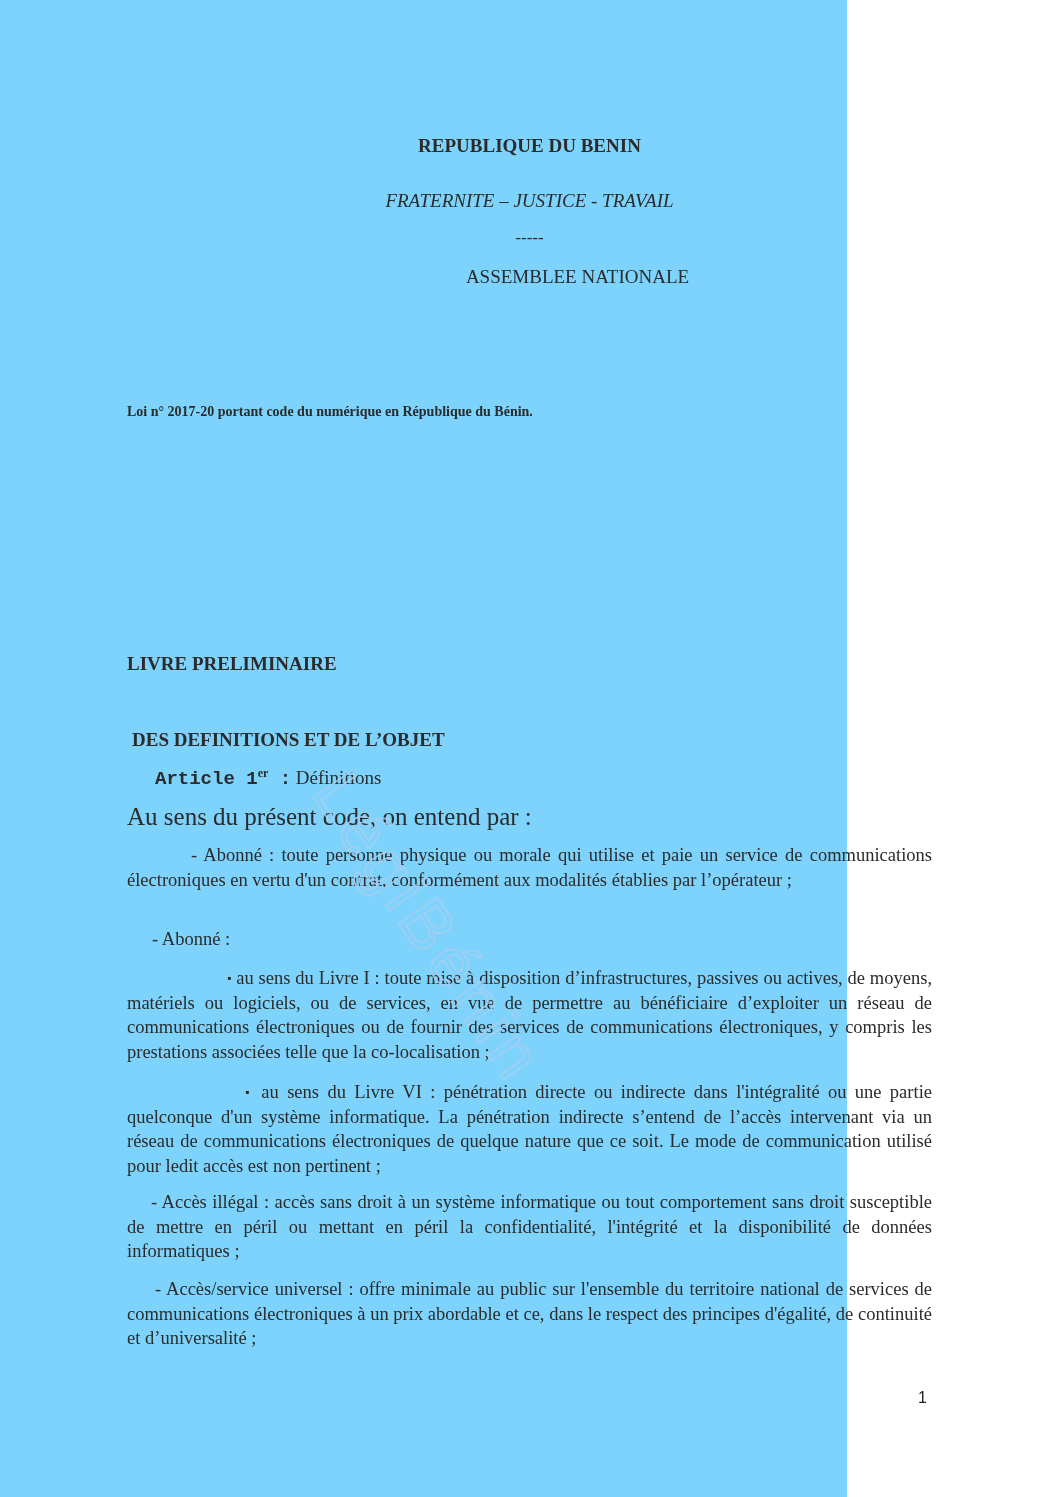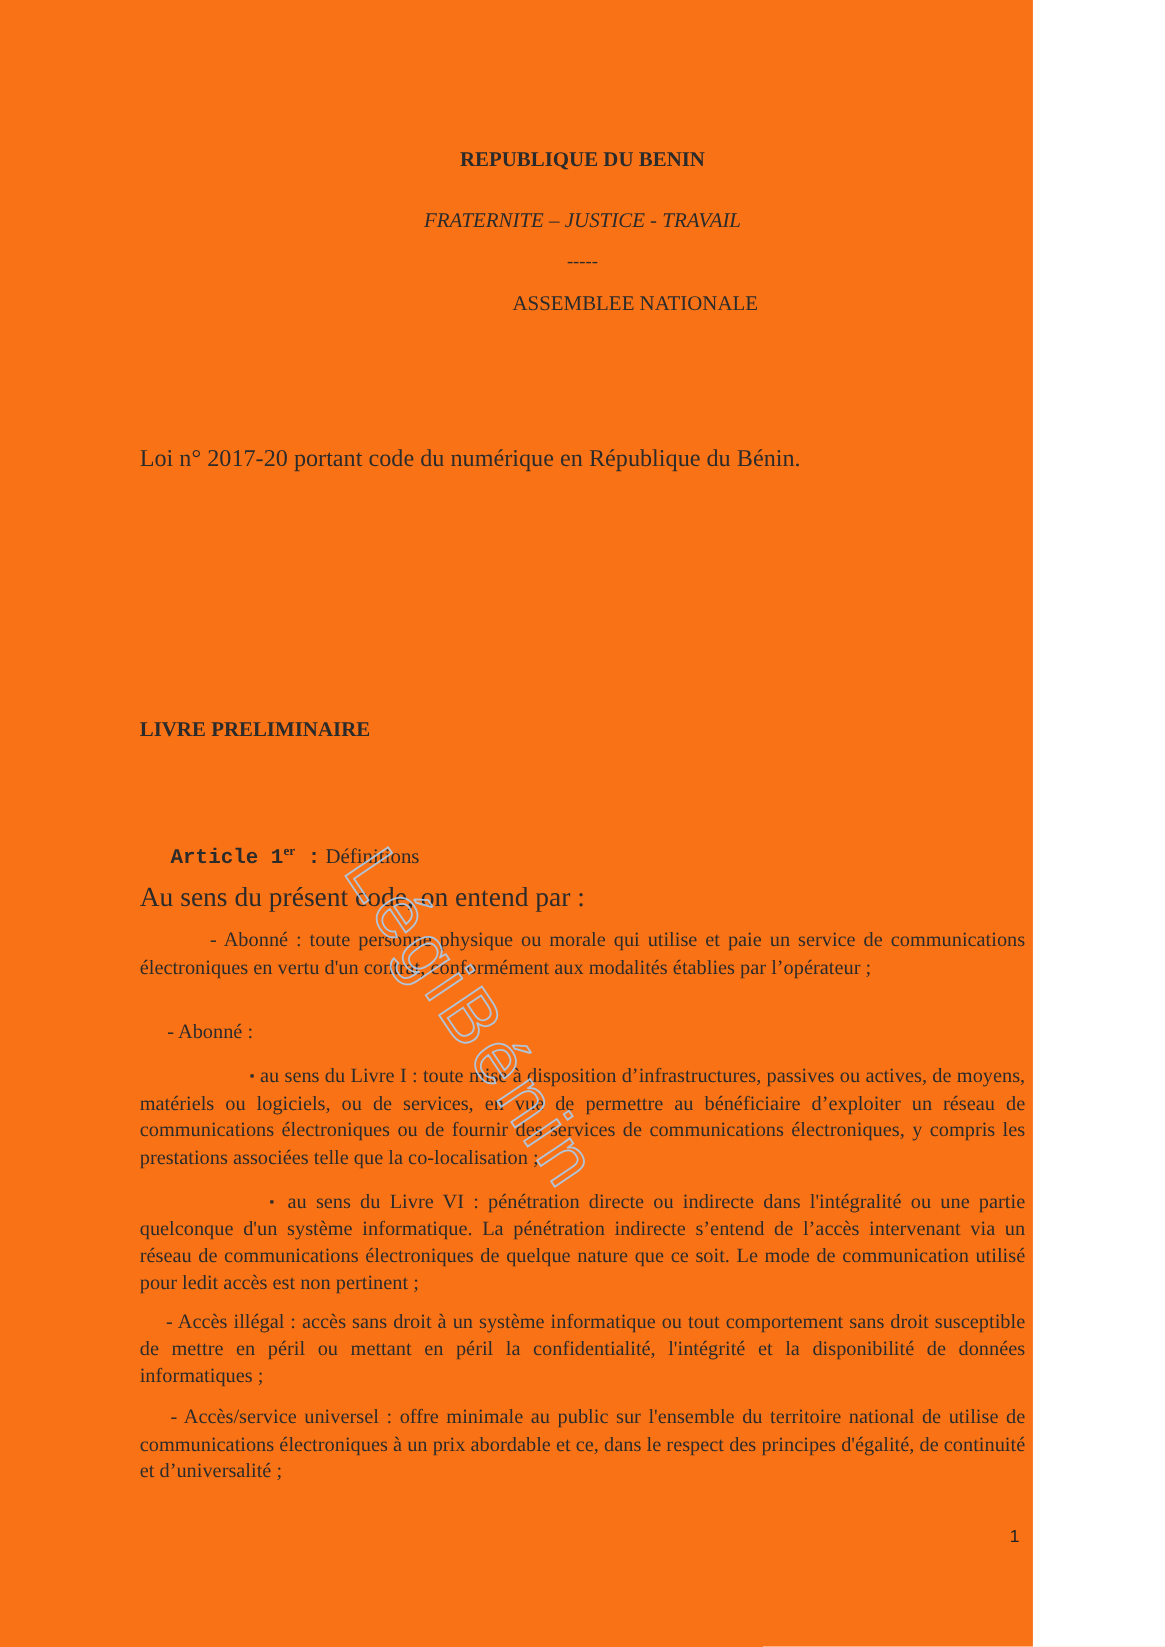--- a/index.html
+++ b/index.html
@@ -1,24 +1,24 @@
 <!DOCTYPE html>
 <html><head>
   <meta charset="utf-8">
   <style>
     html, body { margin: 0; padding: 0; background: #ffffff; }
     body { width: 1059px; height: 1497px; position: relative; overflow: hidden; }
-    .page { position: absolute; left: 0; top: 0; width: 939px; height: 1497px; background: #f97316; color: #2b2b2b; font-family: "Liberation Serif", "DejaVu Serif", serif; }
+    .page { position: absolute; left: 0; top: 0; width: 847px; height: 1497px; background: #7dd3fc; color: #2b2b2b; font-family: "Liberation Serif", "DejaVu Serif", serif; }
     .center { position: absolute; left: 0; width: 1059px; text-align: center; }
     .hdr1 { top: 135px; font-size: 19px; font-weight: bold; }
     .hdr2 { top: 190px; font-size: 19px; font-style: italic; }
     .hdr3 { top: 228px; font-size: 17px; }
     .hdr4 { top: 266px; font-size: 19px; margin-left: 48px; }
     .abs { position: absolute; }
-    .title { left: 127px; top: 404px; font-size: 22px; font-weight: normal; }
+    .title { left: 127px; top: 404px; font-size: 14px; font-weight: bold; }
     .para { position: absolute; left: 127px; width: 805px; font-size: 18.5px; line-height: 24.5px; text-align: justify; }
     .intro { top: 514px; text-indent: 6px; }
     .livre { left: 127px; top: 653px; font-size: 19px; font-weight: bold; }
     .sect { left: 132px; top: 729px; font-size: 19px; font-weight: bold; }
     .art { left: 155px; top: 766px; font-size: 19px; }
     .art b { font-weight: bold; font-family: Liberation Mono, monospace; }
     .art sup { font-size: 12px; font-weight: bold; }
     .ausens { left: 127px; top: 803px; font-size: 25px; }
     .p-abonne { top: 843px; text-indent: 64px; }
     .acces { left: 152px; top: 929px; font-size: 18.5px; }
@@ -38,35 +38,36 @@
   <div class="center hdr1">REPUBLIQUE DU BENIN</div>
   <div class="center hdr2">FRATERNITE – JUSTICE - TRAVAIL</div>
   <div class="center hdr3">-----</div>
   <div class="center hdr4">ASSEMBLEE NATIONALE</div>
 
   <div class="abs title">Loi n° 2017-20 portant code du numérique en République du Bénin.</div>
 
 
   <div class="abs livre">LIVRE PRELIMINAIRE</div>
 
+  <div class="abs sect">DES DEFINITIONS ET DE L’OBJET</div>
 
   <div class="abs art">
     <b>Article 1</b><sup>er</sup><b> :</b><span> Définitions</span>
   </div>
 
   <div class="abs ausens">Au sens du présent code, on entend par :</div>
 
   <div class="para p-abonne">- Abonné : toute personne physique ou morale qui utilise et paie un service de communications électroniques en vertu d'un contrat, conformément aux modalités établies par l’opérateur ;</div>
 
   <div class="abs acces">- Abonné :</div>
 
   <div class="para p-l1"><span class="bullet">▪</span> <span>au sens du Livre I : toute mise à disposition d’infrastructures, passives ou actives, de moyens, matériels ou logiciels, ou de services, en vue de permettre au bénéficiaire d’exploiter un réseau de communications électroniques ou de fournir des services de communications électroniques, y compris les prestations associées telle que la co-localisation ;</span></div>
 
   <div class="para p-l6"><span class="bullet">▪</span> <span>au sens du Livre VI : pénétration directe ou indirecte dans l'intégralité ou une partie quelconque d'un système informatique. La pénétration indirecte s’entend de l’accès intervenant via un réseau de communications électroniques de quelque nature que ce soit. Le mode de communication utilisé pour ledit accès est non pertinent ;</span></div>
 
   <div class="para p-illegal">- Accès illégal : accès sans droit à un système informatique ou tout comportement sans droit susceptible de mettre en péril ou mettant en péril la confidentialité, l'intégrité et la disponibilité de données informatiques ;</div>
 
-  <div class="para p-univ">- Accès/service universel : offre minimale au public sur l'ensemble du territoire national de utilise de communications électroniques à un prix abordable et ce, dans le respect des principes d'égalité, de continuité et d’universalité ;</div>
+  <div class="para p-univ">- Accès/service universel : offre minimale au public sur l'ensemble du territoire national de services de communications électroniques à un prix abordable et ce, dans le respect des principes d'égalité, de continuité et d’universalité ;</div>
 
   <div class="watermark">LégiBénin</div>
 
   <div class="pagenum">1</div>
 </div>
 
 </body></html>

